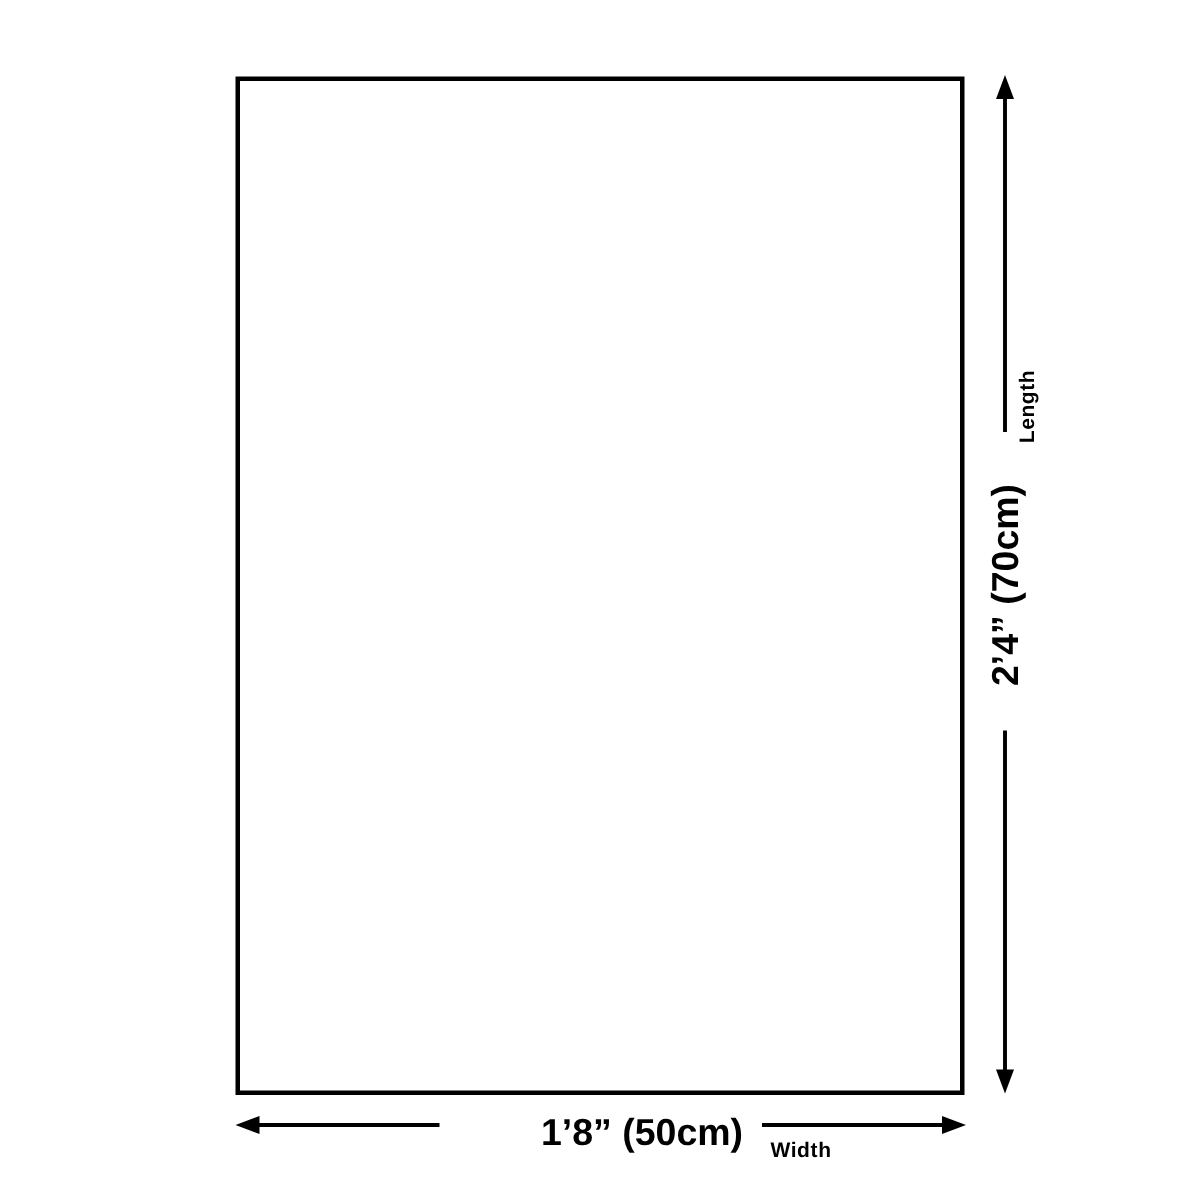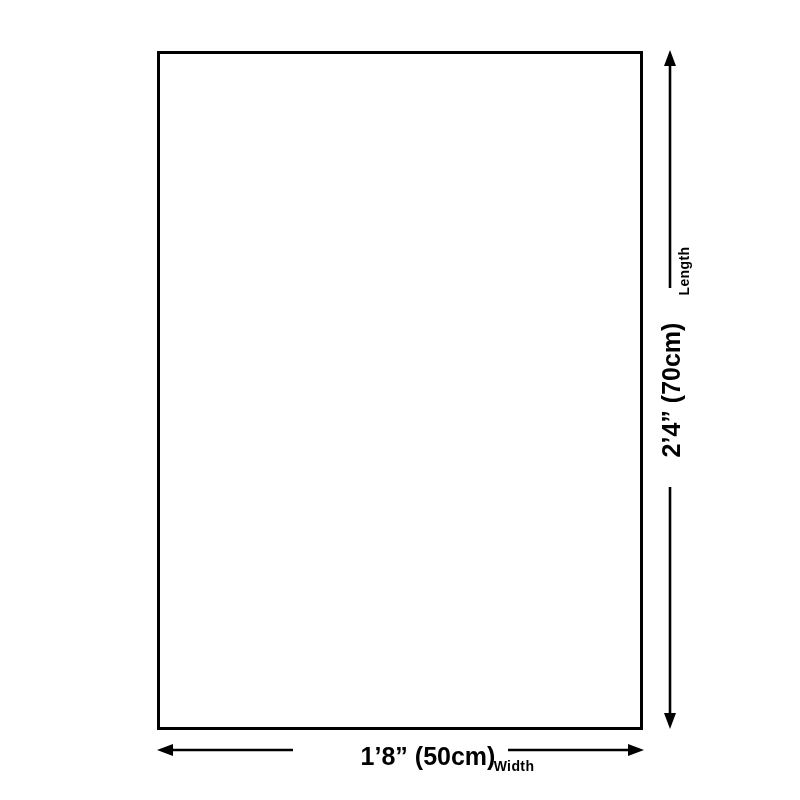--- a/index.html
+++ b/index.html
@@ -57,21 +57,21 @@
   }
   .rot {
     transform: translate(-50%, -50%) rotate(-90deg);
   }
   .flat {
     transform: translate(-50%, -50%);
   }
   .length-value { left: 671px; top: 390px; }
   .length-label { left: 684px; top: 271px; }
   .width-value  { left: 401px; top: 756px; margin-left: 27px; }
-  .width-label  { left: 514px; top: 766px; }
+  .width-label  { left: 534px; top: 766px; }
 </style>
 </head>
 <body>
 
 <div class="stage">
 
   <div class="product-box"></div>
 
   <svg class="overlay" viewBox="0 0 800 800" xmlns="http://www.w3.org/2000/svg">
 

